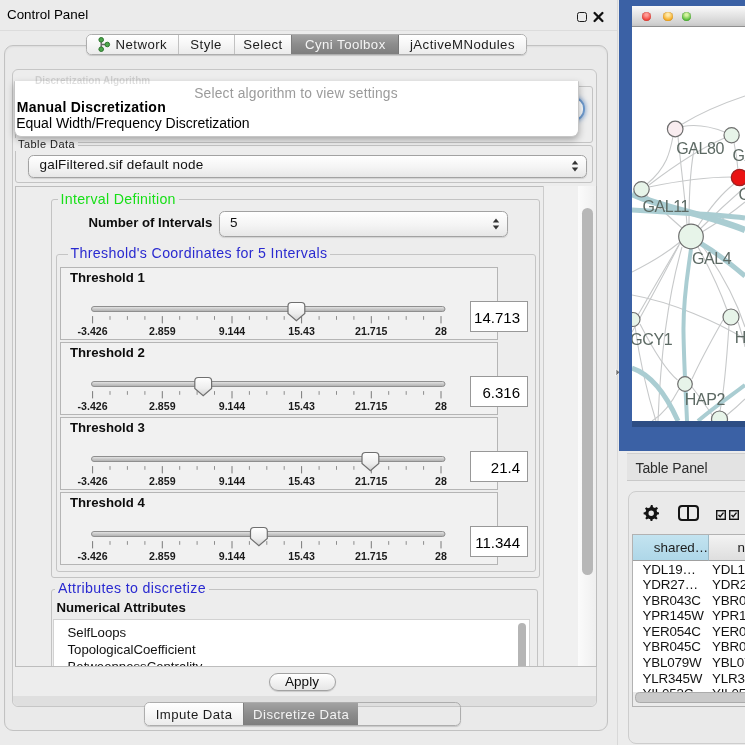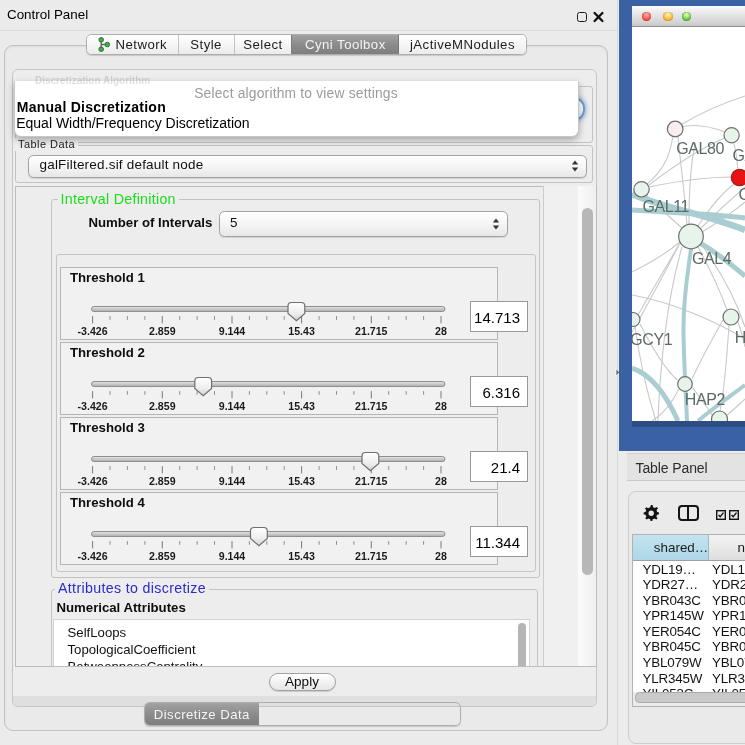--- a/index.html
+++ b/index.html
@@ -76,20 +76,21 @@
  <div class="gt" style="left:42px;top:6px;color:#17df17;font-size:14.2px;letter-spacing:.3px">Interval Definition</div>
  <div class="abs" style="left:73px;top:28px;font-size:13.2px;font-weight:bold;color:#0d0d0d">Number of Intervals</div>
  <div class="combo" style="left:203.5px;top:24px;width:287px;height:24.5px">
   <div class="tx" style="left:10px">5</div>
   <div class="arr">
         <i class="u" style="transform:scale(.8)"></i>
         <i class="d" style="transform:scale(.8)"></i>
       </div>
  </div>
  <div class="grp" style="left:40.5px;top:67.5px;width:478px;height:316px;border-color:#c5c5c5"></div>
+ <div class="gt" style="left:52px;top:60px;color:#2a2ad0;font-size:14.2px;letter-spacing:.35px">Threshold's Coordinates for 5 Intervals</div>
 
  <div class="tpanel" style="left:44.5px;top:80px">
   <div class="tt">Threshold 1</div>
   <svg width="470" height="73" viewBox="0 0 470 73">
    <defs>
     <linearGradient id="trk" x1="0" y1="0" x2="0" y2="1">
             <stop offset="0" stop-color="#e8e8e8"></stop>
             <stop offset=".5" stop-color="#c9c9c9"></stop>
             <stop offset="1" stop-color="#adadad"></stop>
           </linearGradient>
@@ -178,20 +179,21 @@
 <div class="abs" style="left:582px;top:208px;width:11px;height:367px;background:#b7b7b7;border-radius:5.5px"></div>
 
 <div class="abs" style="left:14px;top:80.5px;width:564.5px;height:56px;background:#fff;border:1px solid #c6c6c6;border-top:none;border-radius:1px 1px 7px 7px;box-shadow:0 3px 7px rgba(0,0,0,.3);box-sizing:border-box;z-index:40"></div>
 <div class="abs" style="left:14px;top:85.5px;width:564px;text-align:center;font-size:13.8px;letter-spacing:.2px;color:#9b9b9b;z-index:41">Select algorithm to view settings</div>
 <div class="abs" style="left:16.8px;top:99.3px;font-size:14px;letter-spacing:.25px;font-weight:bold;color:#000;z-index:41">Manual Discretization</div>
 <div class="abs" style="left:16.2px;top:114.8px;font-size:14px;color:#000;z-index:41">Equal Width/Frequency Discretization</div>
 <div class="abs" style="left:35px;top:74.5px;font-size:10px;font-weight:bold;color:rgba(0,0,0,.13);z-index:42">Discretization Algorithm</div>
 
 <div class="abs" style="left:268.5px;top:672.5px;width:67px;height:18.5px;border:1px solid #a2a2a2;border-radius:9px;background:linear-gradient(#ffffff,#f1f1f1 55%,#e6e6e6);box-shadow:0 1px 1px rgba(0,0,0,.15);font-size:13.5px;color:#0d0d0d;display:flex;align-items:center;justify-content:center;box-sizing:border-box">Apply</div>
 <div class="seg" style="left:143.7px;top:701.8px;height:22.5px;width:315.8px">
+ <div style="width:98.8px">Impute Data</div>
  <div class="sel" style="width:114.3px">Discretize Data</div>
 </div>
 
 <svg class="abs" style="left:614.5px;top:367.5px" width="7" height="9" viewBox="0 0 7 9">
     <path d="M1 8 L1 1 L6 5 L3.6 5.4 Z" fill="#6e6e6e" stroke="#fff" stroke-width=".7"></path>
   </svg>
 
 <div class="abs" style="left:619px;top:0;width:126px;height:451px;background:#3b61a5"></div>
 <div class="abs" style="left:632px;top:421px;width:113px;height:6px;background:#2d4d84"></div>
 <div class="abs" style="left:632px;top:5.5px;width:113px;height:21.5px;background:linear-gradient(#fafafa,#d2d2d2 85%,#c6c6c6);border-bottom:1px solid #909090;box-sizing:border-box"></div>

